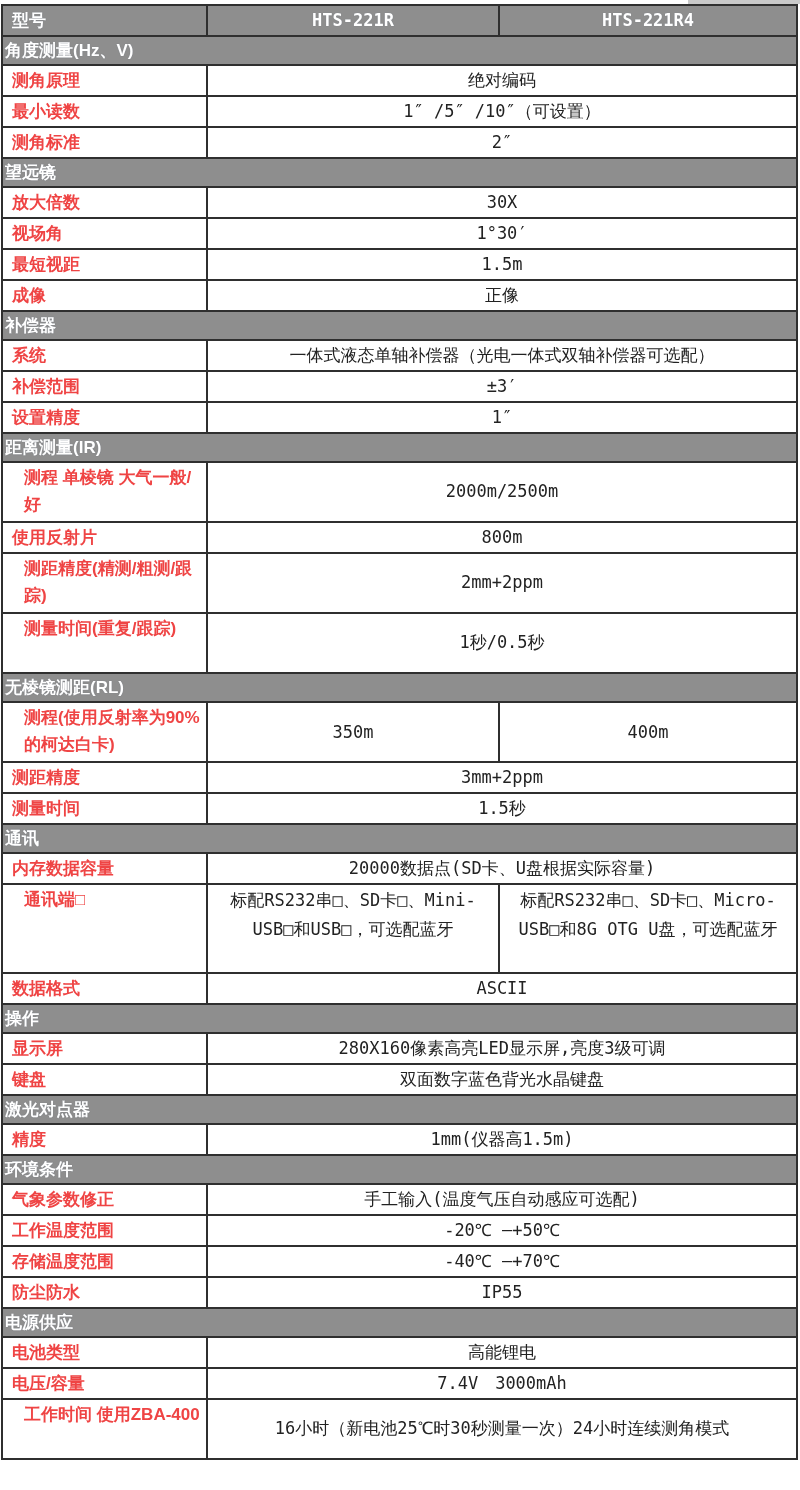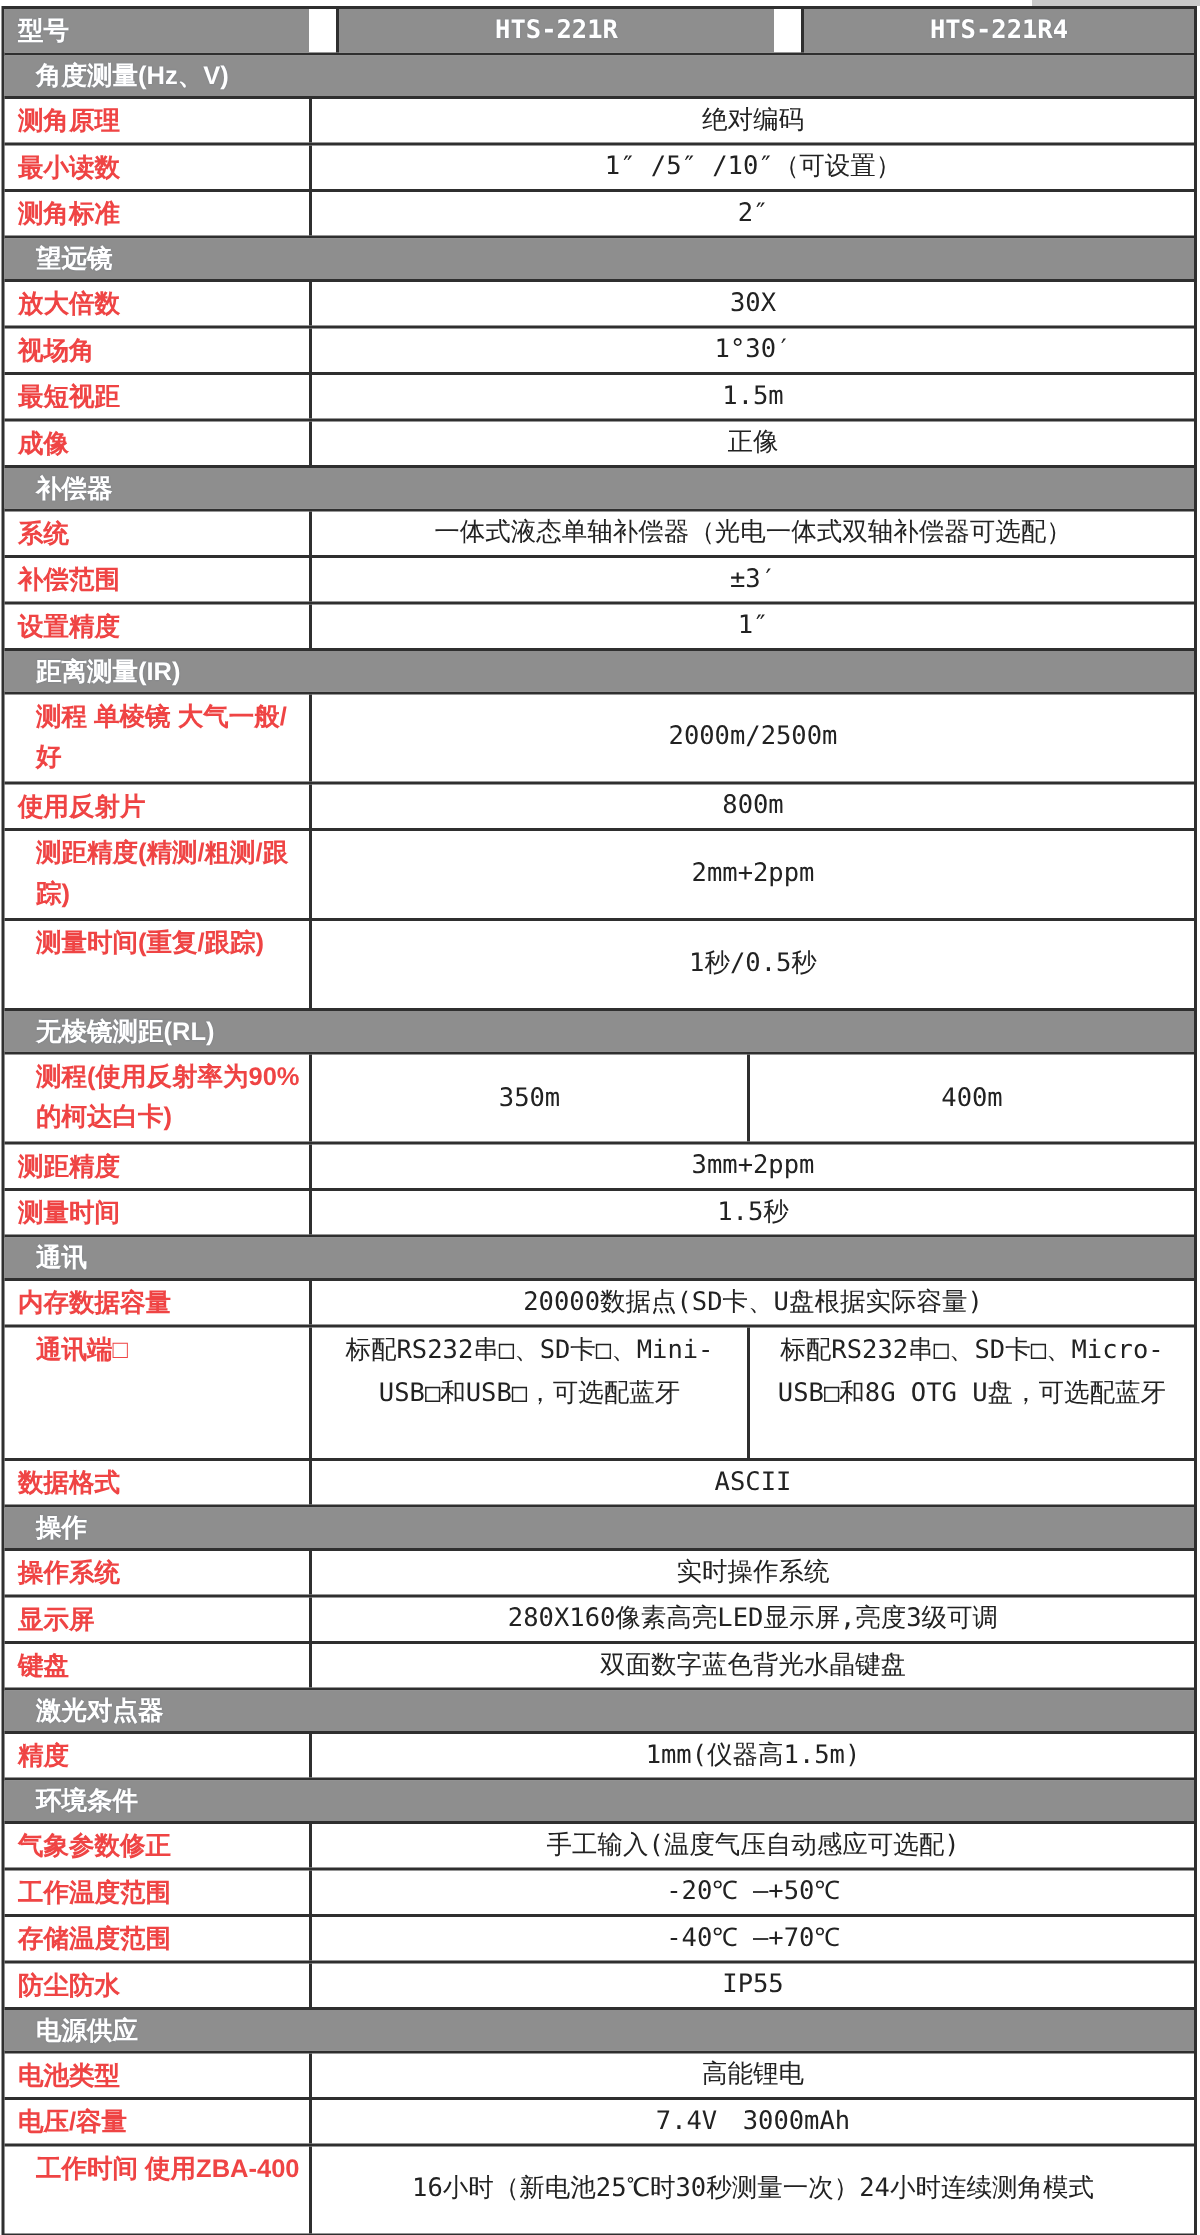--- a/index.html
+++ b/index.html
@@ -32,21 +32,21 @@
   .spec-table{
     margin:0 2px 0 1px;
     border:2px solid var(--border);
     background:#fff;
   }
   .row{
     display:grid;
     grid-template-columns:203px 292px 1fr;
     border-top:2px solid var(--border);
   }
-  .row:first-child{border-top:none;gap:18px;}
+  .row:first-child{border-top:none;}
   .row.section{border-top:2px solid var(--border);}
   .cell{
     display:flex;
     align-items:center;
     min-height:29px;
     line-height:27px;
     font-size:17px;
     padding:0 6px;
     overflow:hidden;
   }
@@ -68,21 +68,21 @@
   .cell.span2{grid-column:2 / 4;}
   
   .row.section .cell{
     grid-column:1 / 4;
     background:var(--section-bg);
     color:var(--section-text);
     font-weight:bold;
     min-height:27px;
     line-height:25px;
     justify-content:flex-start;
-    padding-left:21px;
+    padding-left:2px;
     text-shadow:0 0 1px rgba(70,90,120,.35);
   }
   
   .row.model .cell{
     background:var(--section-bg);
     color:var(--section-text);
     font-weight:bold;
     text-shadow:0 0 1px rgba(70,90,120,.35);
   }
   .row.model .cell.value{justify-content:center;}
@@ -208,24 +208,20 @@
       <div class="cell value leftalign vtop">标配RS232串□、SD卡□、Micro-USB□和8G OTG U盘，可选配蓝牙</div>
     </div>
     <div class="row row">
       <div class="cell label">数据格式</div>
       <div class="cell value span2">ASCII</div>
     </div>
     <div class="row section">
       <div class="cell ">操作</div>
     </div>
     <div class="row row">
-      <div class="cell label">操作系统</div>
-      <div class="cell value span2">实时操作系统</div>
-    </div>
-    <div class="row row">
       <div class="cell label">显示屏</div>
       <div class="cell value span2">280X160像素高亮LED显示屏,亮度3级可调</div>
     </div>
     <div class="row row">
       <div class="cell label">键盘</div>
       <div class="cell value span2">双面数字蓝色背光水晶键盘</div>
     </div>
     <div class="row section">
       <div class="cell ">激光对点器</div>
     </div>

